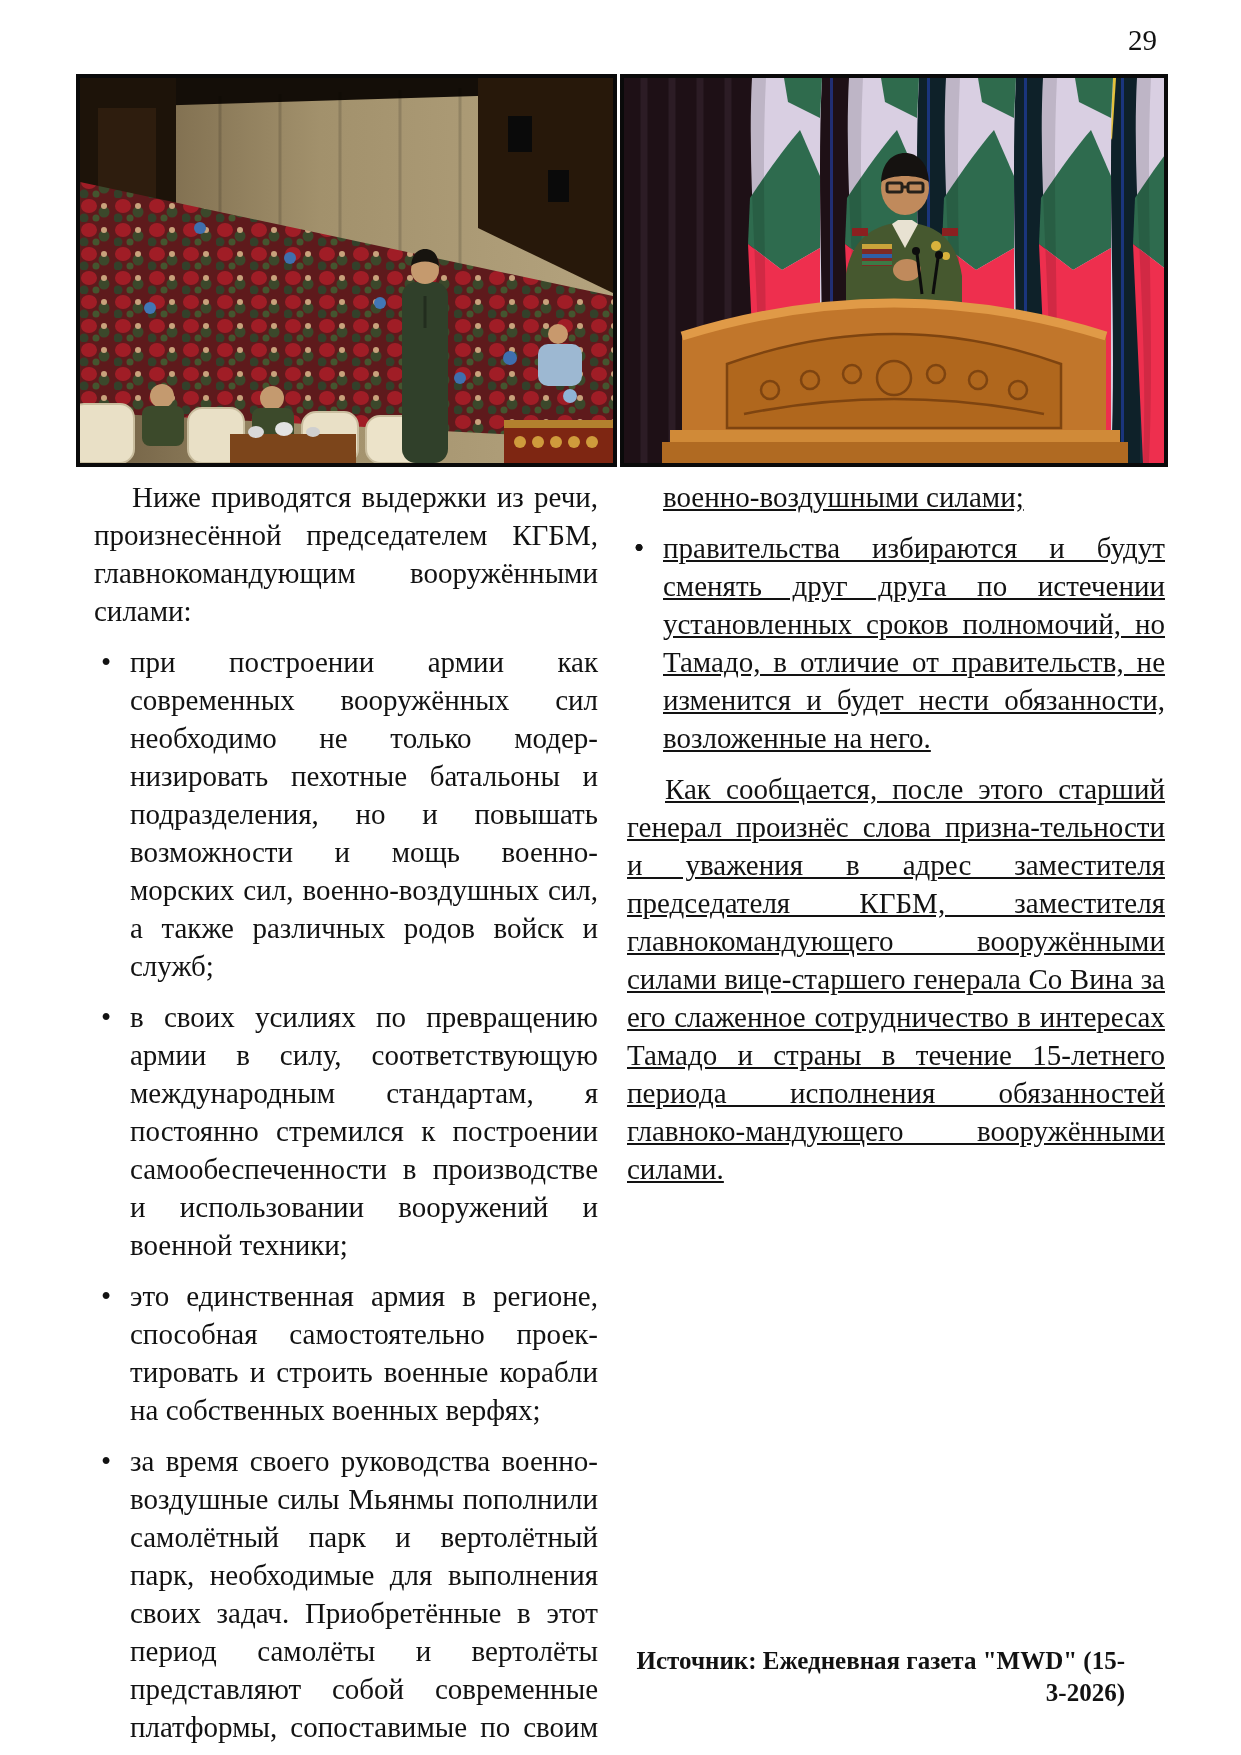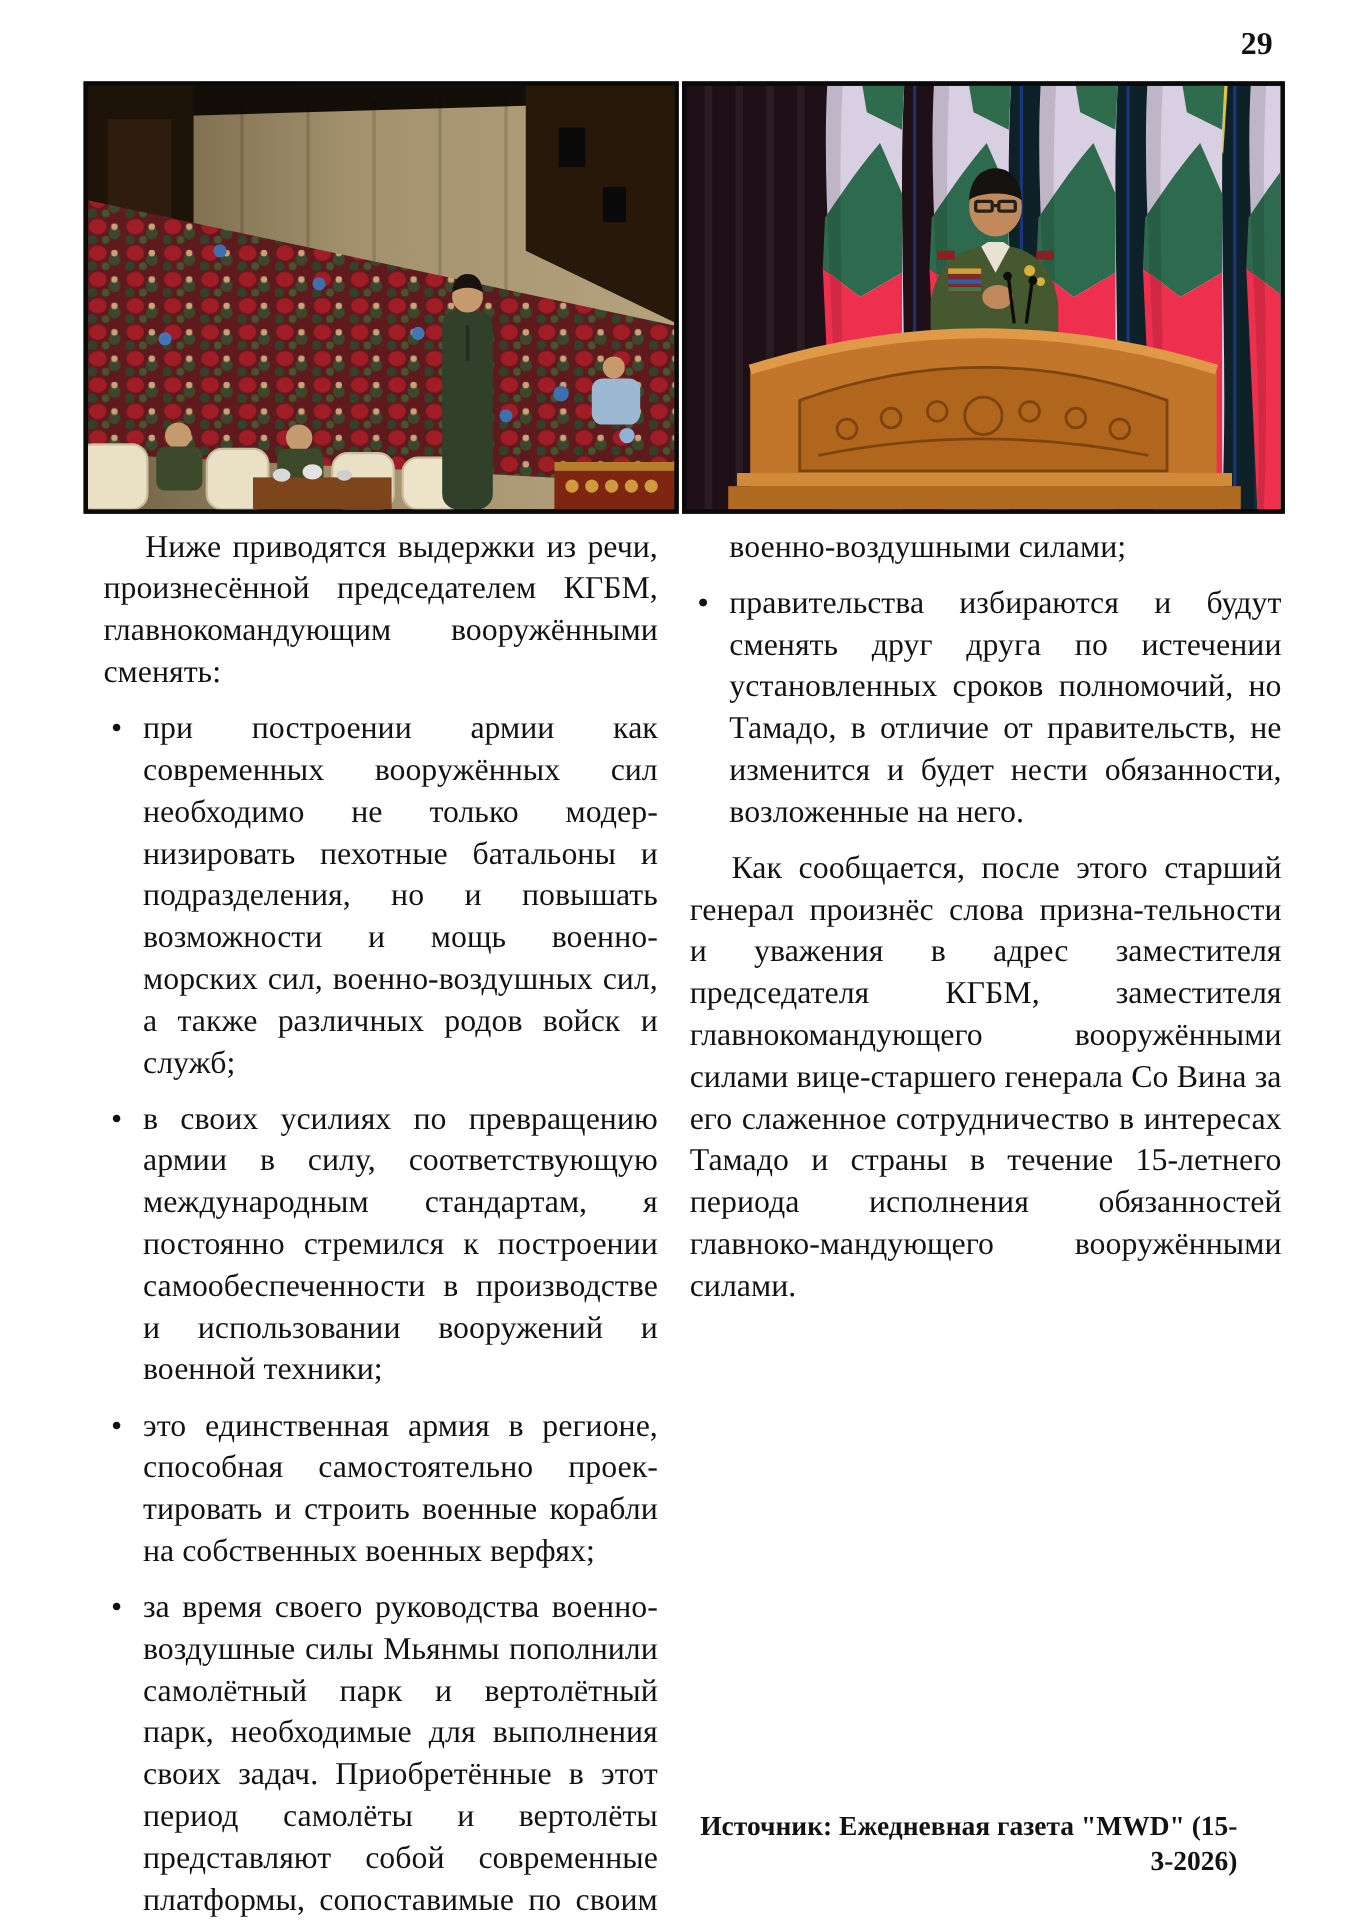--- a/index.html
+++ b/index.html
@@ -6,38 +6,38 @@
   #page{
     position:relative;
     width:1241px;height:1755px;
     background:#ffffff;
     font-family:"Liberation Serif","DejaVu Serif",serif;
     color:#121212;
     overflow:hidden;
   }
   .pageno{
     position:absolute;top:24px;left:1128px;width:60px;
-    font-size:29px;font-weight:bold;text-align:left;
+    font-size:29px;font-weight:normal;text-align:left;
   }
   .photo{
     position:absolute;top:74px;
     border:4px solid #0a0a0a;
     box-sizing:border-box;
     background:#111;
   }
   .photo svg{display:block;width:100%;height:100%;}
   #photo-left{left:76px;width:541px;height:393px;}
   #photo-right{left:620px;width:548px;height:393px;}
   .col{
     position:absolute;top:478px;
     font-size:29px;line-height:38px;
     text-align:justify;
   }
   #col-left{left:94px;width:504px;}
-  #col-right{left:627px;width:538px;}
+  #col-right{left:627px;width:538px;text-decoration:underline;}
   .para{margin:0 0 13px 0;}
   .para.indent{text-indent:38px;}
   .bullet{position:relative;padding-left:36px;margin:13px 0 0 0;}
   .bullet .marker{position:absolute;left:7px;top:0;}
   .cont{padding-left:36px;margin:0 0 0 0;}
   .source{
     position:absolute;top:1645px;left:627px;width:498px;
     font-size:25px;line-height:32px;font-weight:bold;
     text-align:right;
   }
@@ -208,21 +208,21 @@
         <circle cx="146" cy="312" r="9"></circle>
           <circle cx="394" cy="312" r="9"></circle>
         <path d="M120,336 Q270,306 420,336"></path>
       </g>
       <rect x="46" y="352" width="450" height="12" fill="#d08a38"></rect>
       <rect x="38" y="364" width="466" height="21" fill="#b06a22"></rect>
     </svg>
   </figure>
 
   <div class="col" id="col-left">
-    <p class="para indent">Ниже приводятся выдержки из речи, произнесённой председателем КГБМ, главнокомандующим вооружёнными сменять:</p>
+    <p class="para indent">Ниже приводятся выдержки из речи, произнесённой председателем КГБМ, главнокомандующим вооружёнными силами:</p>
 
     <div class="bullet">
       <span class="marker">•</span>
       <span>при построении армии как современных вооружённых сил необходимо не только модер-низировать пехотные батальоны и подразделения, но и повышать возможности и мощь военно-морских сил, военно-воздушных сил, а также различных родов войск и служб;</span>
     </div>
     <div class="bullet">
       <span class="marker">•</span>
       <span>в своих усилиях по превращению армии в силу, соответствующую международным стандартам, я постоянно стремился к построении самообеспеченности в производстве и использовании вооружений и военной техники;</span>
     </div>
     <div class="bullet">

